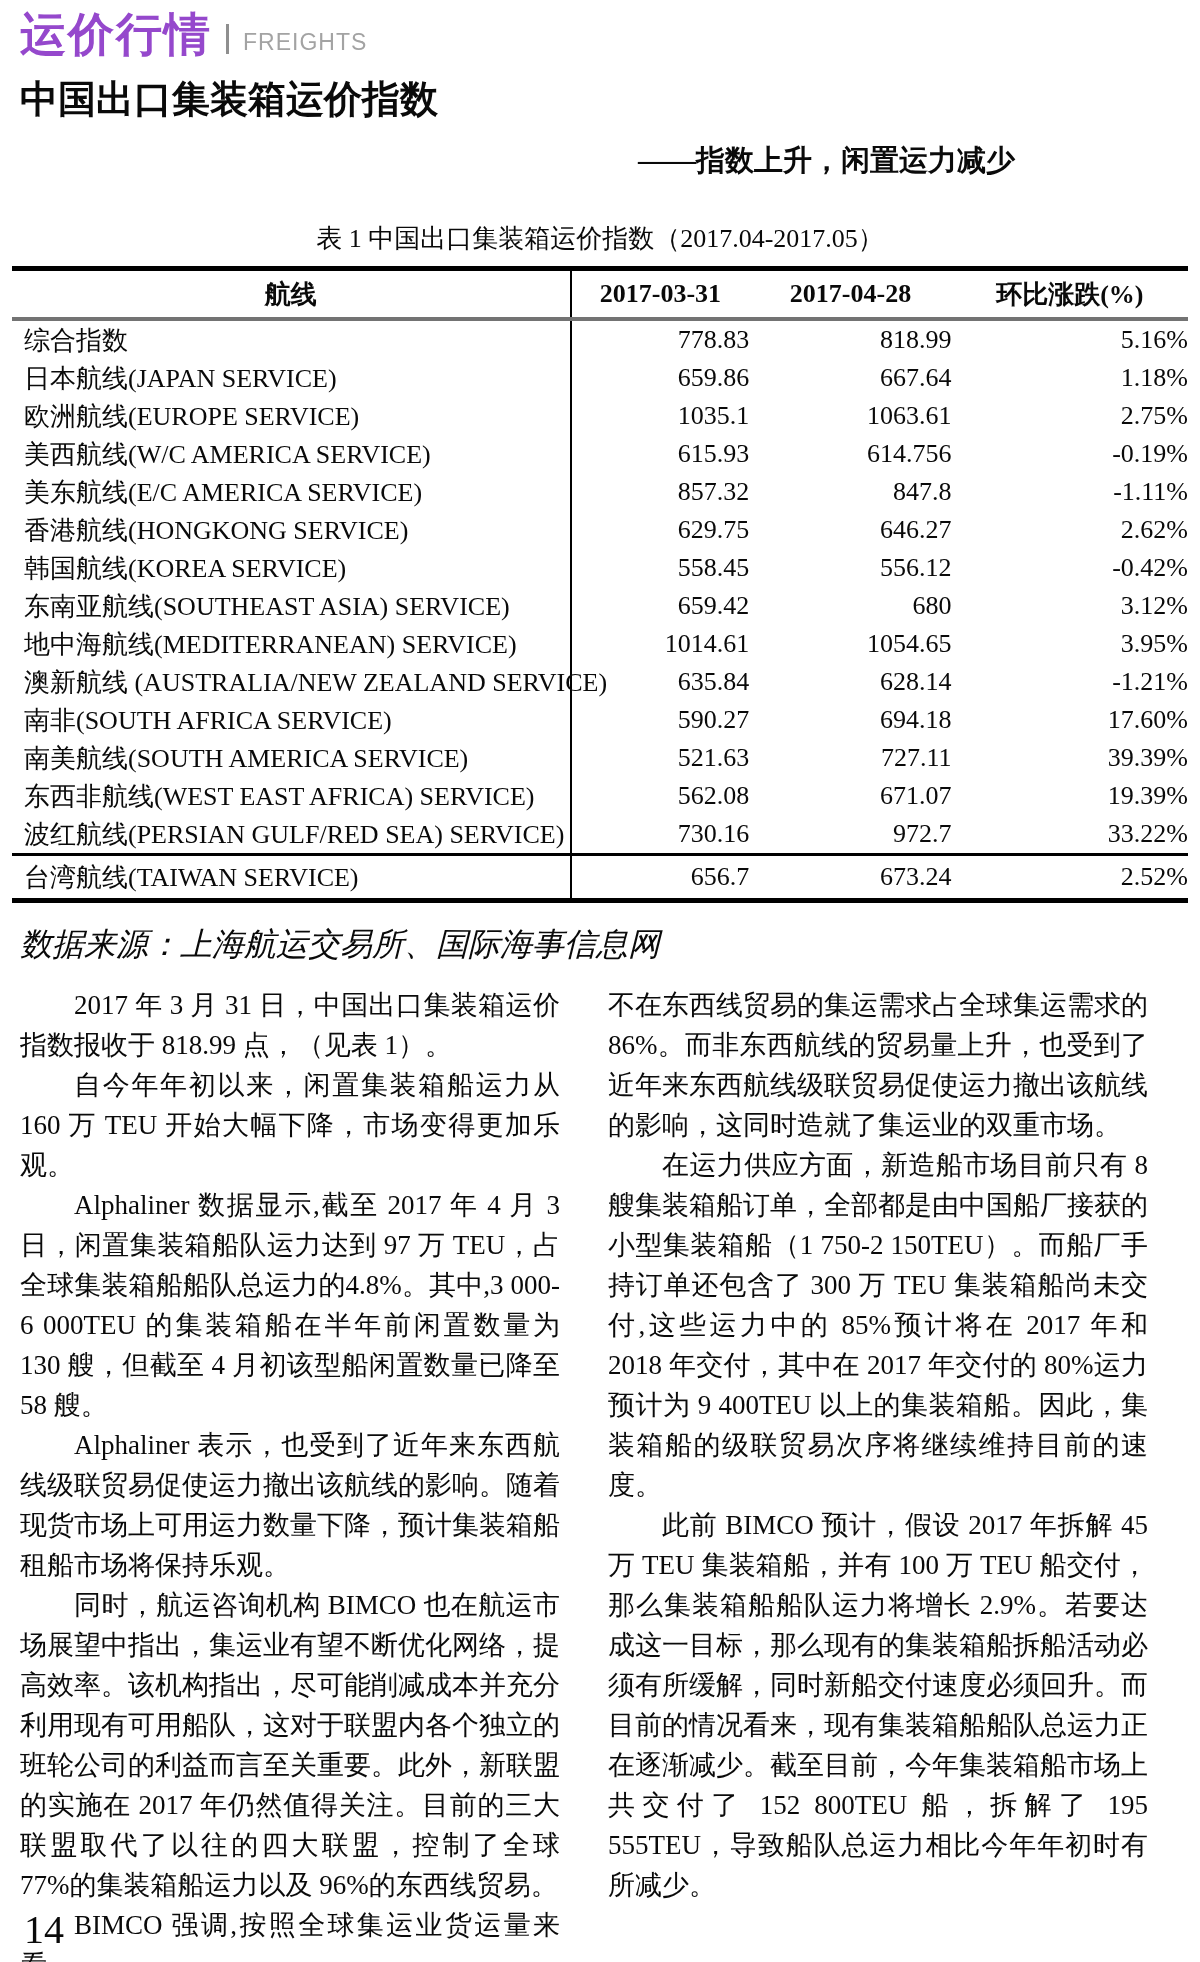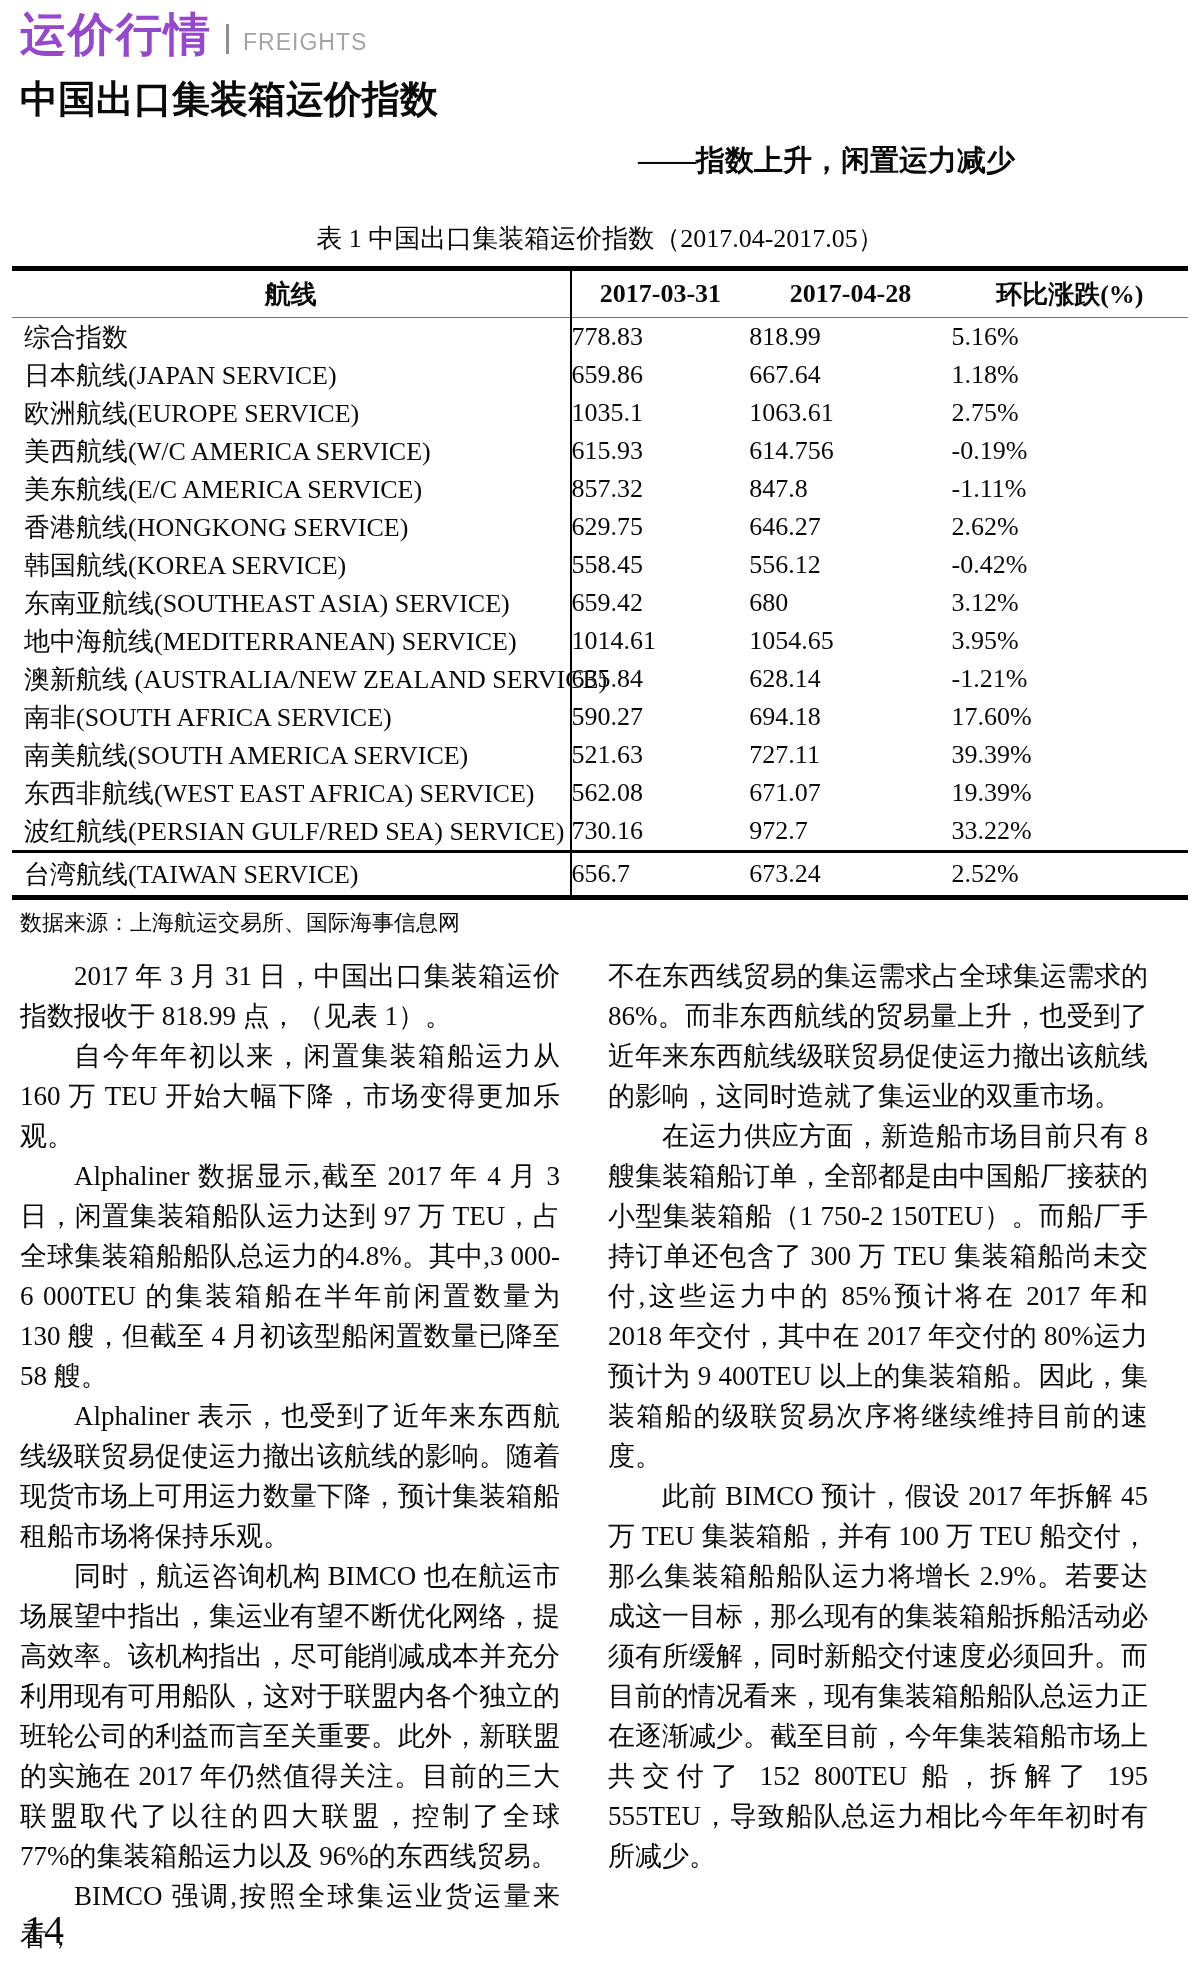--- a/index.html
+++ b/index.html
@@ -55,47 +55,48 @@
     border-bottom:5px solid #000;
     font-size:26px;
     table-layout:fixed;
   }
   .freight-table col.c1 { width:47.5%; }
   .freight-table col.c2 { width:15.2%; }
   .freight-table col.c3 { width:17.2%; }
   .freight-table col.c4 { width:20.1%; }
   .freight-table th {
     font-weight:bold;
-    border-bottom:1px solid #737373;
+    border-bottom:4px solid #737373;
     height:46px;
     padding:0;
     font-size:26px;
   }
   .freight-table th:first-child,
   .freight-table td:first-child {
     border-right:2px solid #000;
   }
   .freight-table td {
     height:38px;
-    text-align:left;
+    text-align:right;
     padding:0;
     white-space:nowrap;
   }
   .freight-table td:first-child {
     text-align:left;
     padding-left:12px;
   }
   .freight-table tr.last-row td {
     border-top:3px solid #000;
     height:42px;
   }
 
   .table-source {
-    font-size:22px;
-    margin:8px 0 0 20px;
+    font-size:32px;
+    margin:20px 0 0 20px;
+    font-style:italic;
   }
 
   .body-columns {
     display:flex;
     gap:48px;
     margin-top:18px;
     padding:0 52px 0 20px;
   }
   .body-columns .col {
     width:546px;

